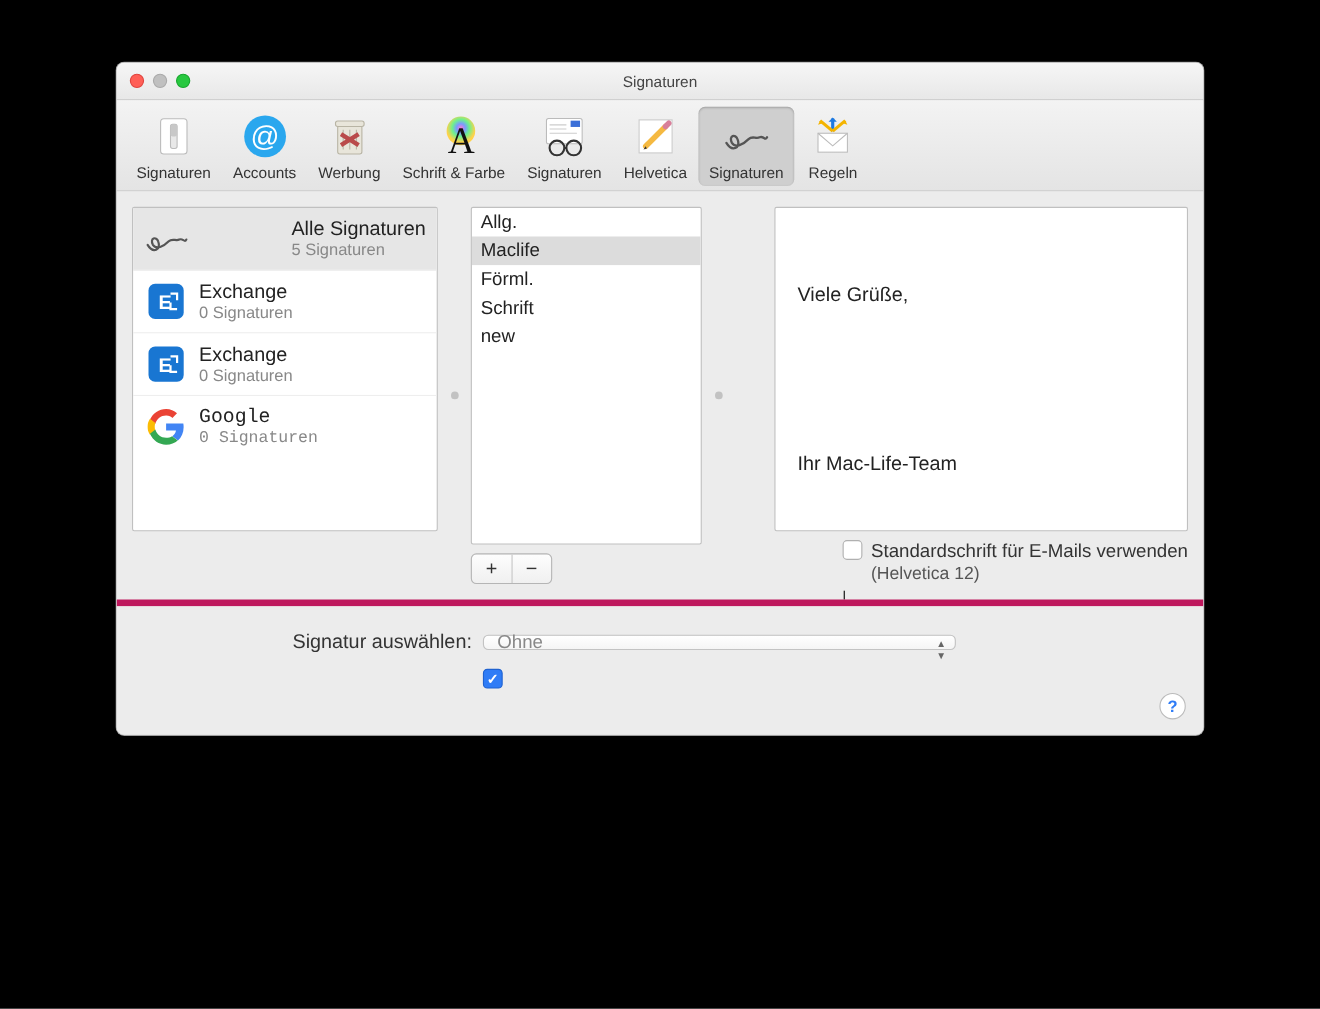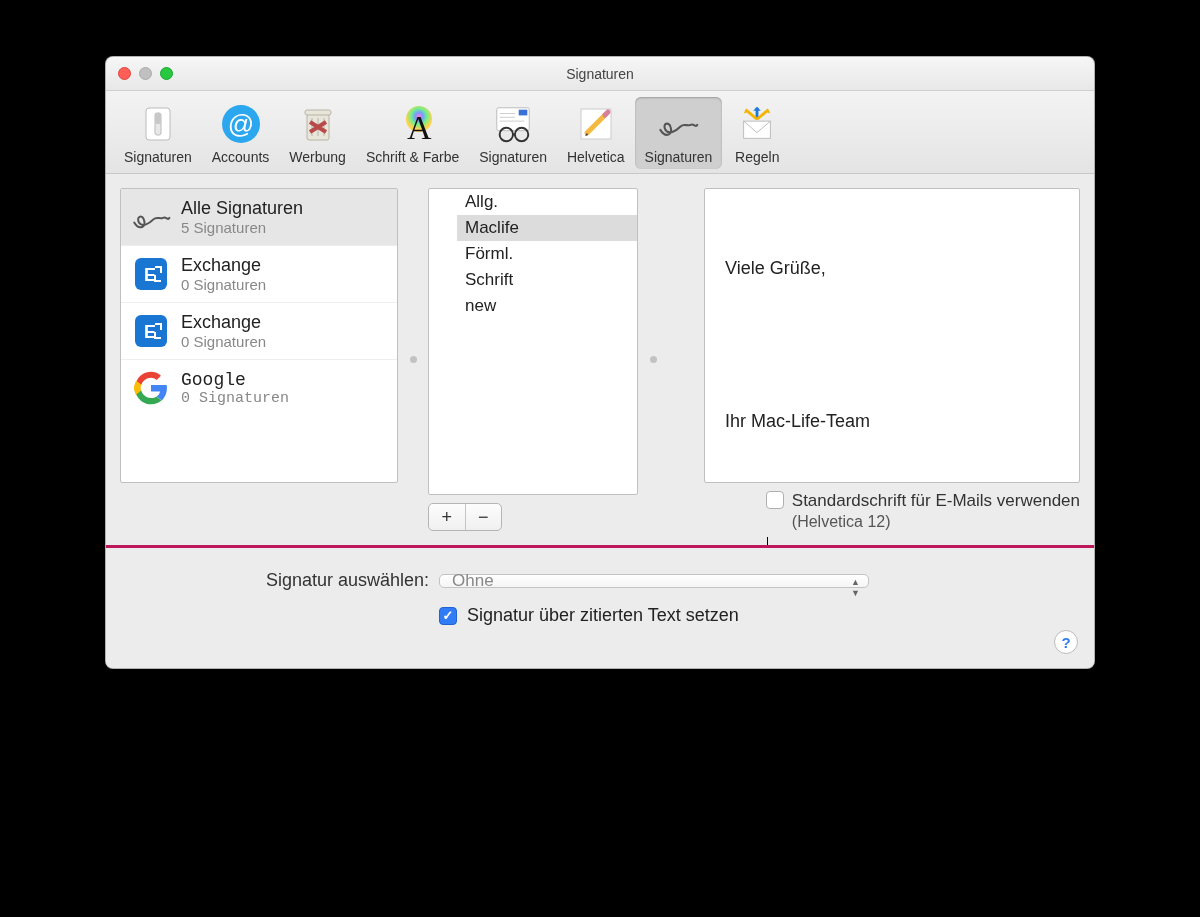--- a/index.html
+++ b/index.html
@@ -96,34 +96,33 @@
     height: 295px;
     overflow: hidden;
   }
   .acc-row {
     display: flex;
     align-items: center;
     gap: 10px;
     padding: 8px 10px;
     border-bottom: 1px solid #eee;
   }
-  .acc-row.selected { background: #e6e6e6; }
+  .acc-row.selected { background: #e6e6e6; justify-content: space-between; }
   .acc-row .icon { width: 40px; height: 40px; display:flex; align-items:center; justify-content:center; }
   .acc-row .txt .l1 { font-size: 18px; }
   .acc-row .txt .l2 { font-size: 15px; color: #888; }
   .mid-col {
     width: 210px;
     display: flex;
     flex-direction: column;
   }
   .sigs {
     flex: 1;
     height: 295px;
     overflow: hidden;
-    padding-left: 28px;
   }
   .sig-item {
     padding: 3px 8px;
     font-size: 17px;
   }
   .sig-item.selected { background: #dcdcdc; }
   .addremove {
     margin-top: 8px;
     display: flex;
     width: 74px;
@@ -178,21 +177,21 @@
     display: flex;
     align-items: center;
     justify-content: center;
   }
   .divider-handle .grip {
     width: 7px; height: 7px; border-radius: 50%;
     background: #c2c2c2;
   }
   
   .footer {
-    border-top: 3px solid #be185d;
+    border-top: 6px solid #be185d;
     padding: 22px 18px 28px 18px;
     background: #ececec;
     position: relative;
   }
   .row {
     display: flex;
     align-items: center;
     gap: 10px;
     margin-bottom: 14px;
   }
@@ -489,18 +488,17 @@
         <span>Ohne</span>
         <span class="arrows">
           <span>▲</span>
             <span>▼</span>
         </span>
       </div>
     </div>
     <div class="row">
       <div class="lbl"></div>
       <span class="checkbox checked"></span>
-      <span style="font-size:18px;">Signatur über zitierten Text setzen</span>
     </div>
     <div class="help">?</div>
   </div>
 
 </div>
 
 </body></html>

